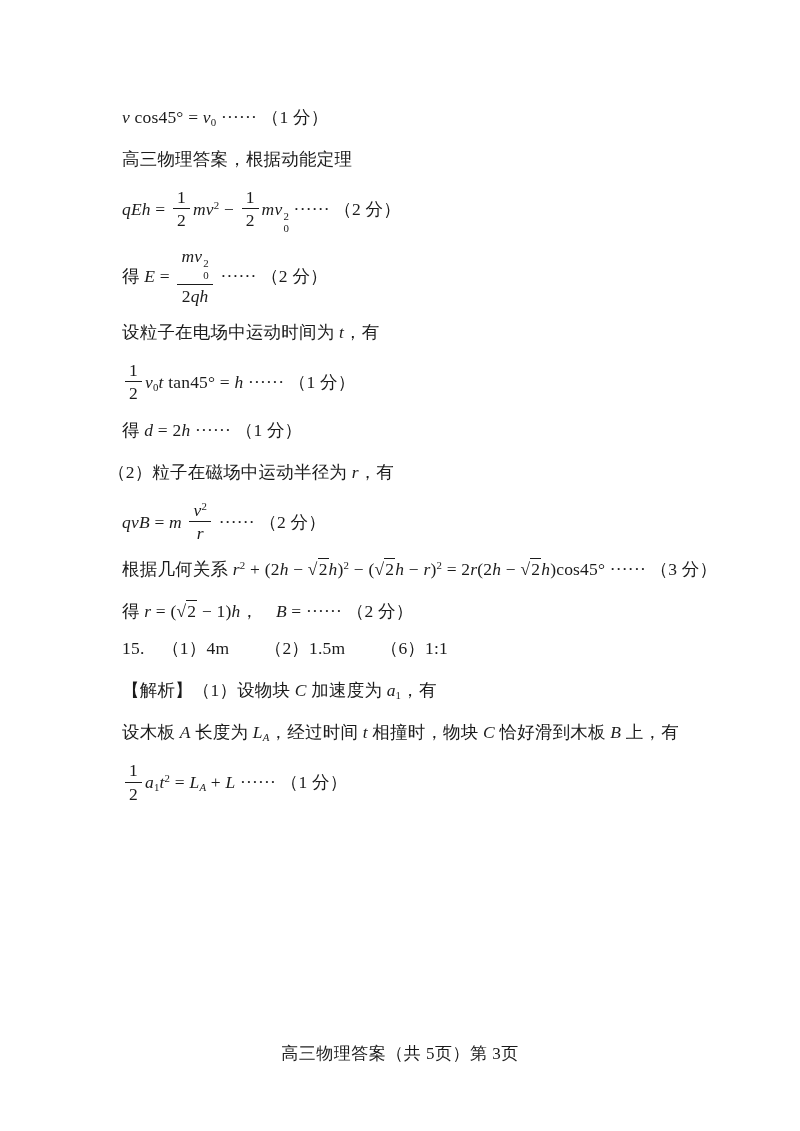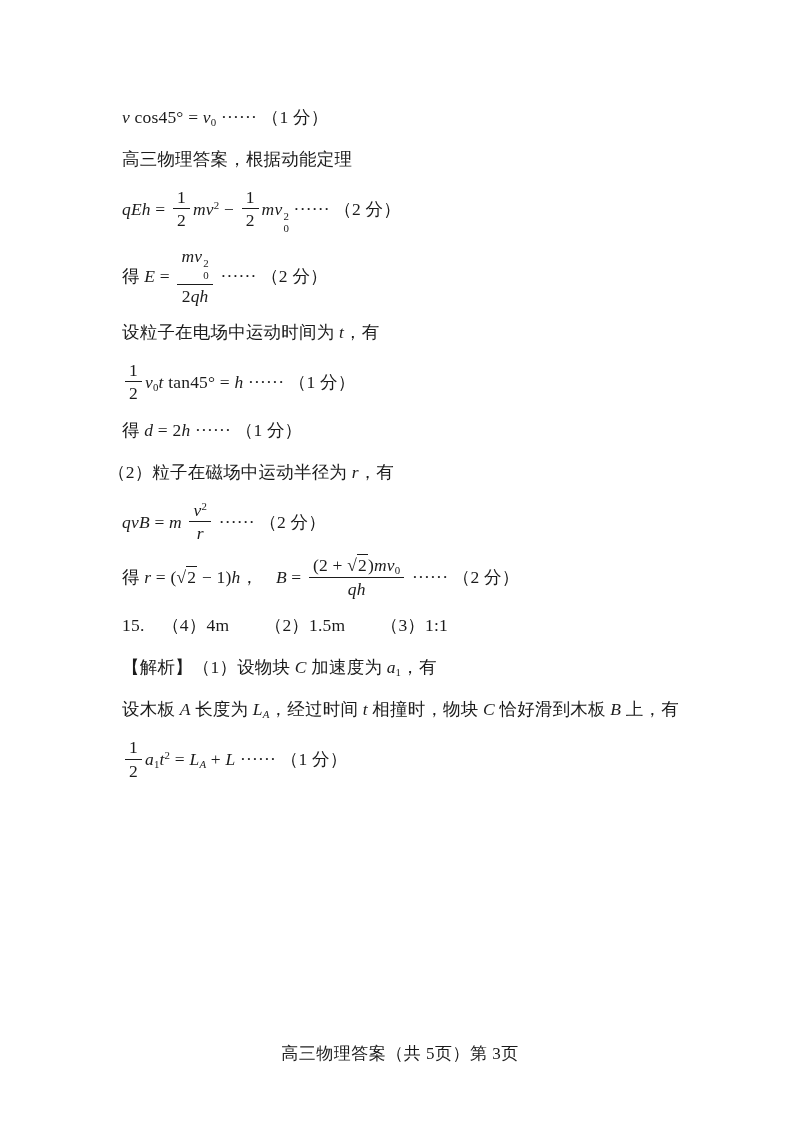--- a/index.html
+++ b/index.html
@@ -80,20 +80,21 @@
         </span> ······ （2 分）</p>
       <p class="line display">得 <i>E</i> = <span class="frac"><span class="num"><i>mv</i><span class="ss">
               <span>2</span>
               <span>0</span>
             </span></span><span class="den">2<i>qh</i></span></span> ······ （2 分）</p>
       <p class="line">设粒子在电场中运动时间为 <i>t</i>，有</p>
       <p class="line display"><span class="frac"><span class="num">1</span><span class="den">2</span></span><i>v</i><sub>0</sub><i>t</i> tan45° = <i>h</i> ······ （1 分）</p>
       <p class="line">得 <i>d</i> = 2<i>h</i> ······ （1 分）</p>
       <p class="line outdent">（2）粒子在磁场中运动半径为 <i>r</i>，有</p>
       <p class="line display"><i>qvB</i> = <i>m</i> <span class="frac"><span class="num"><i>v</i><sup>2</sup></span><span class="den"><i>r</i></span></span> ······ （2 分）</p>
-      <p class="line display">得 <i>r</i> = (<span class="sqrt">√<span class="rad">2</span></span> − 1)<i>h</i>，　<i>B</i> = <span class="frac"><span class="num">(2 + <span class="sqrt">√<span class="rad">2</span></span>)<i>mv</i><sub>0</sub></span><span class="den"><i>qh</i></span></span> ······ （2 分）</p>
-      <p class="line">15.　（4）4m　　（2）1.5m　　（3）1:1</p>
+      <p class="line">根据几何关系 <i>r</i><sup>2</sup> + (2<i>h</i> − <span class="sqrt">√<span class="rad">2</span></span><i>h</i>)<sup>2</sup> − (<span class="sqrt">√<span class="rad">2</span></span><i>h</i> − <i>r</i>)<sup>2</sup> = 2<i>r</i>(2<i>h</i> − <span class="sqrt">√<span class="rad">2</span></span><i>h</i>)cos45° ······ （3 分）</p>
+      <p class="line display">得 <i>r</i> = (<span class="sqrt">√<span class="rad">2</span></span> − 1)<i>h</i>，　<i>B</i> =  ······ （2 分）</p>
+      <p class="line">15.　（1）4m　　（2）1.5m　　（6）1:1</p>
       <p class="line">【解析】（1）设物块 <i>C</i> 加速度为 <i>a</i><sub>1</sub>，有</p>
       <p class="line">设木板 <i>A</i> 长度为 <i>L</i><sub><i>A</i></sub>，经过时间 <i>t</i> 相撞时，物块 <i>C</i> 恰好滑到木板 <i>B</i> 上，有</p>
       <p class="line display"><span class="frac"><span class="num">1</span><span class="den">2</span></span><i>a</i><sub>1</sub><i>t</i><sup>2</sup> = <i>L</i><sub><i>A</i></sub> + <i>L</i> ······ （1 分）</p>
     </div>
   <div class="footer">高三物理答案（共 5页）第 3页</div>
 </div>
 
 </body></html>

